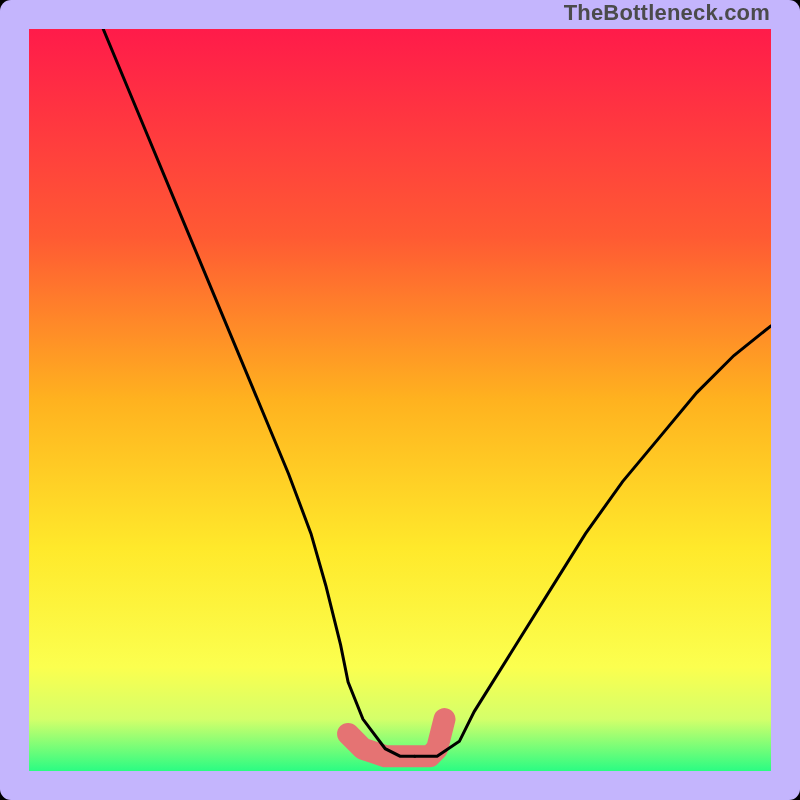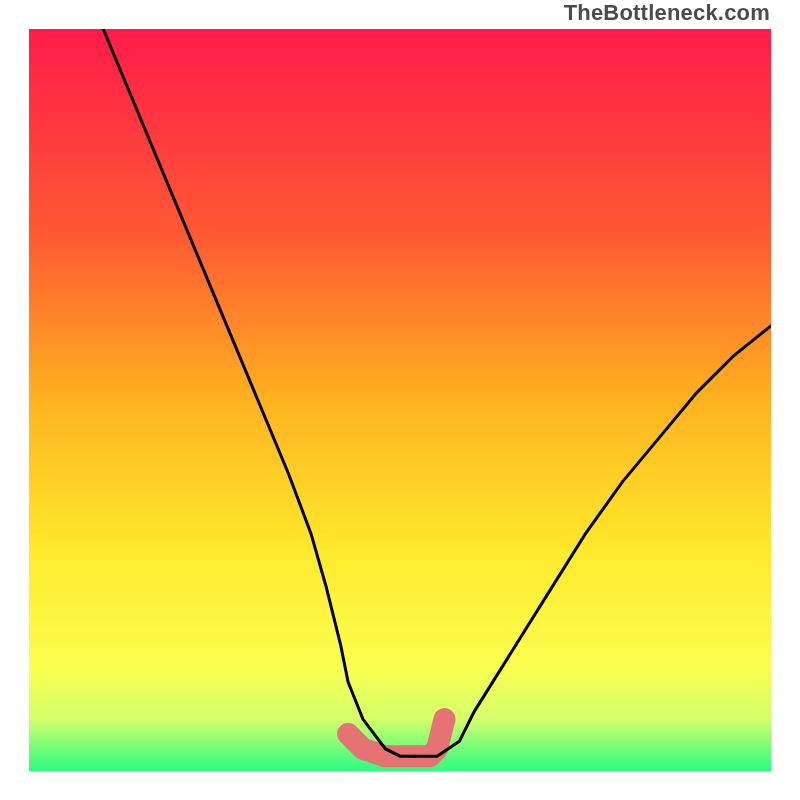--- a/index.html
+++ b/index.html
@@ -8,21 +8,22 @@
     width: 800px;
     height: 800px;
     background: #000;
     overflow: hidden;
     font-family: Arial, Helvetica, sans-serif;
   }
   .stage {
     position: relative;
     width: 800px;
     height: 800px;
-    background: #ffffff;
+    background: #c4b5fd;
+    border-radius: 11px;
   }
   .plot {
     position: absolute;
     left: 29px;
     top: 29px;
     width: 742px;
     height: 742px;
     overflow: hidden;
   }
   .watermark {

